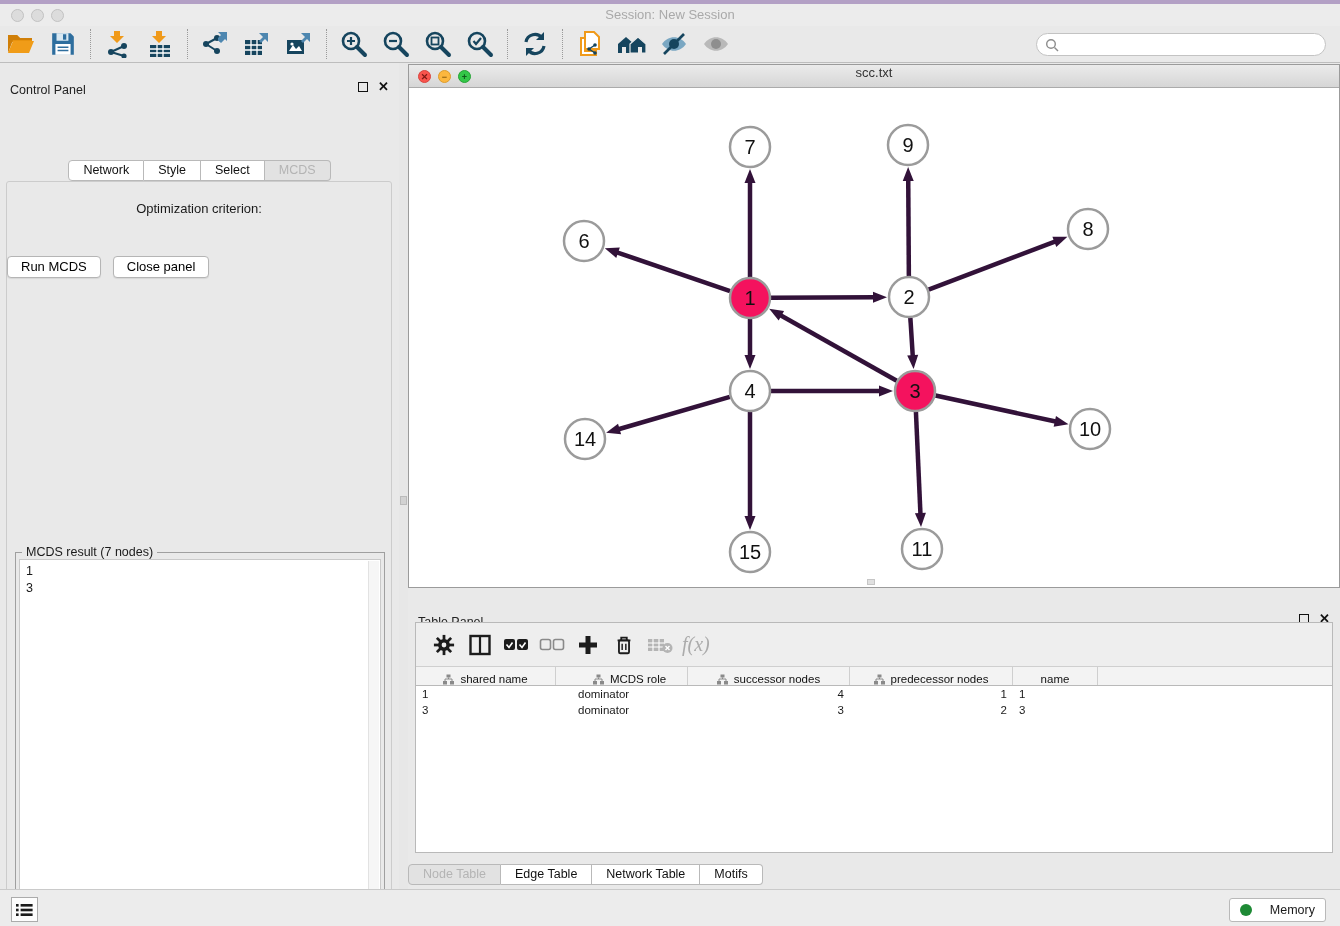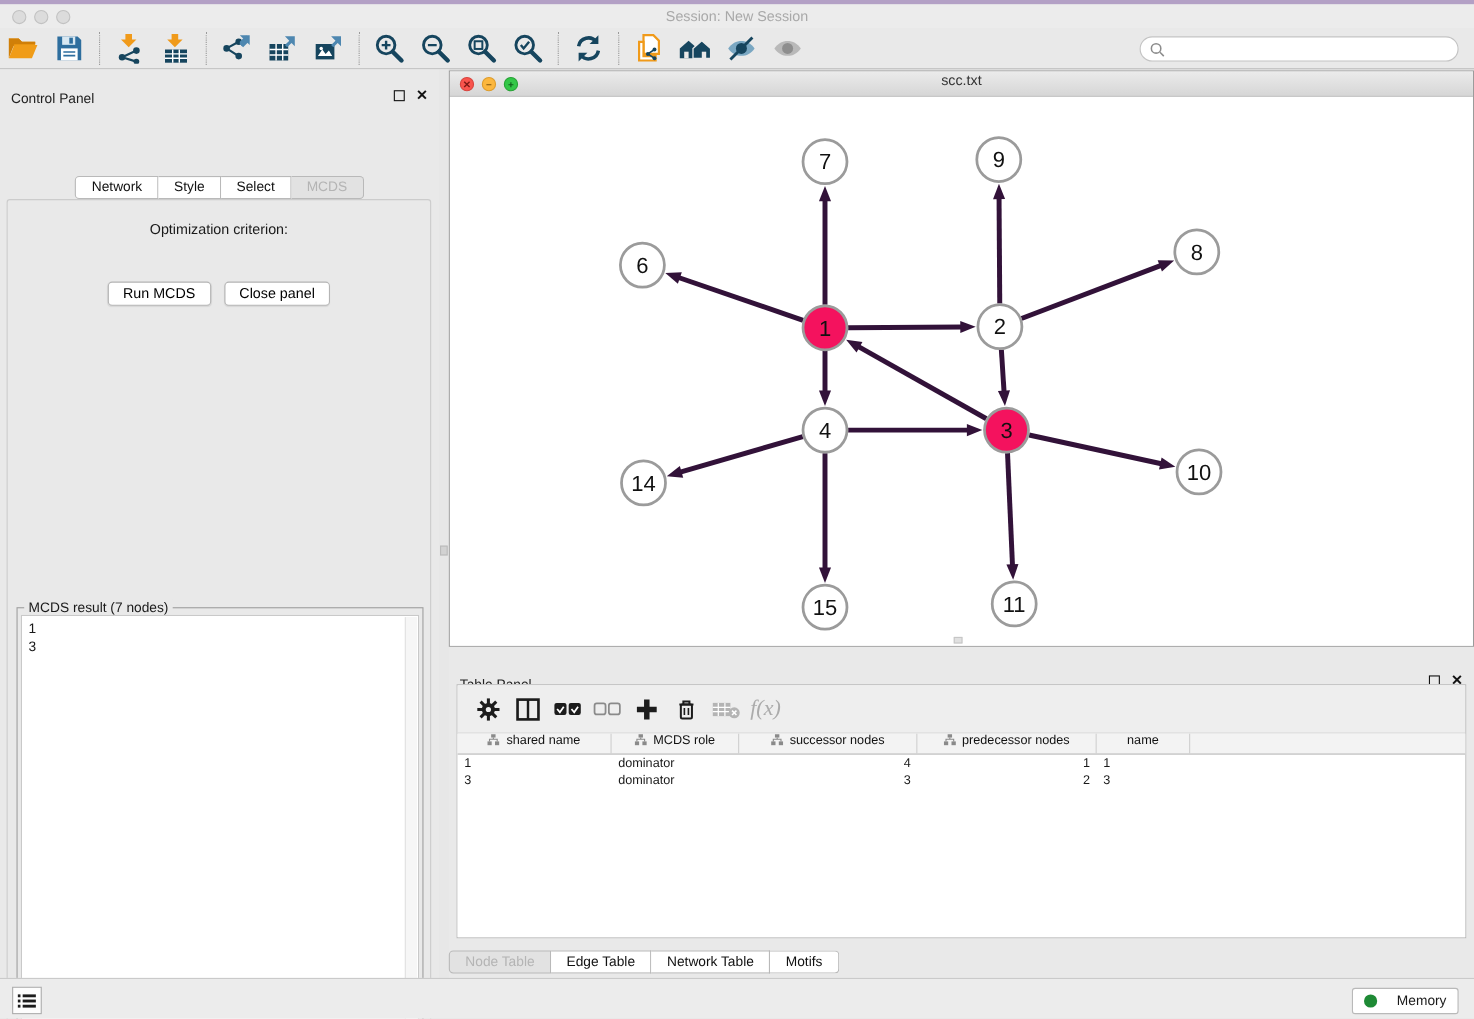--- a/index.html
+++ b/index.html
@@ -32,21 +32,21 @@
   .cp-tabs { position:absolute; left:0; top:97px; width:399px; display:flex; justify-content:center; }
   .tab { height:21px; padding:0 14px; background:#fff; border:1px solid #b9b9b9; border-left:none; font-size:12.5px; line-height:19px; color:#111; }
   .tab:first-child { border-left:1px solid #b9b9b9; border-radius:4px 0 0 4px; }
   .tab:last-child { border-radius:0 4px 4px 0; }
   .tab.active { background:#e2e2e2; color:#b4b4b4; }
 
   .cp-box { position:absolute; left:6px; top:118px; width:386px; height:757px; background:#e9e9e9; border:1px solid #cccccc; border-radius:3px; }
   .opt-label { position:absolute; left:0; width:100%; top:19px; text-align:center; font-size:13px; }
   .select-box { position:absolute; left:38px; top:40px; width:314px; height:23px; background:#fff; border:1px solid #b9b9b9; border-radius:4px; display:flex; align-items:center; padding:0 6px 0 10px; font-size:13px; }
   .select-box .sel-text { flex:1; }
-  .cp-buttons { position:absolute; left:0; width:100%; top:74px; display:flex; justify-content:center; gap:12px; }
+  .cp-buttons { position:absolute; left:0; width:100%; top:74px; display:flex; gap:12px; }
   .btn { height:22px; background:#fff; border:1px solid #b5b5b5; border-radius:4px; font-size:13px; padding:0 13px; line-height:20px; box-shadow:0 1px 1px rgba(0,0,0,0.08); }
 
   .result-box { position:absolute; left:8px; top:370px; width:370px; height:382px; border:1px solid #9f9f9f; background:#e9e9e9; }
   .result-legend { position:absolute; left:6px; top:-8px; background:#e9e9e9; padding:0 4px; font-size:12.5px; }
   .result-list { position:absolute; left:3px; top:6px; right:3px; bottom:3px; background:#fff; border:1px solid #c9c9c9; font-size:12.5px; padding:3px 0 0 6px; line-height:17px; }
   .result-scroll { position:absolute; right:1px; top:1px; bottom:1px; width:11px; background:#f6f6f6; border-left:1px solid #e2e2e2; }
 
   .v-splitter { position:absolute; left:399px; top:63px; width:9px; height:826px; background:#e7e7e7; }
   .v-splitter .handle { position:absolute; left:1px; top:433px; width:7px; height:9px; background:#d2d2d2; border:1px solid #bbb; }
 
@@ -63,24 +63,24 @@
 
   
   .table-panel { position:absolute; left:408px; top:595px; width:932px; height:293px; background:#e9e9e9; }
   .tp-box { position:absolute; left:7px; top:27px; width:918px; height:231px; background:#fff; border:1px solid #b9b9b9; }
   .tp-toolbar { position:absolute; left:0; top:0; width:100%; height:44px; background:#eeeeee; border-bottom:1px solid #cfcfcf; display:flex; align-items:center; padding-left:10px; }
   .tp-icon { width:36px; height:34px; display:flex; align-items:center; justify-content:center; }
   .fx-label { font-family:"Liberation Serif", serif; font-style:italic; font-size:20px; color:#ababab; margin-left:4px; }
 
   .grid { position:absolute; left:0; top:44px; width:100%; bottom:0; background:#fff; font-size:11.5px; }
   .grid-header { display:flex; height:19px; background:#f3f3f3; border-bottom:1px solid #b9b9b9; }
-  .gh-cell { display:flex; align-items:flex-start; gap:6px; justify-content:center; border-right:1px solid #cfcfcf; font-size:11.5px; color:#111; }
+  .gh-cell { display:flex; align-items:flex-end; gap:6px; justify-content:center; border-right:1px solid #cfcfcf; font-size:11.5px; color:#111; }
   .grid-row { display:flex; height:16px; align-items:center; }
   .gr-cell { padding:0 6px; overflow:hidden; white-space:nowrap; }
-  .c0{width:140px;} .c1{width:116px;} .c2{width:162px;} .c3{width:163px;} .c4{width:85px;}
+  .c0{width:140px;} .c1{width:116px;margin-left:16px;} .c2{width:162px;} .c3{width:163px;} .c4{width:85px;}
   .num { text-align:right; }
 
   .tp-tabs { position:absolute; left:0; bottom:3px; width:100%; display:flex; }
 
   
   .statusbar { position:absolute; left:0; top:889px; width:1340px; height:37px; background:#ececec; border-top:1px solid #cacaca; }
   .status-left-btn { position:absolute; left:11px; top:7px; width:27px; height:25px; background:#fdfdfd; border:1px solid #ababab; display:flex; align-items:center; justify-content:center; }
   .memory-btn { position:absolute; right:14px; top:8px; height:24px; background:#fff; border:1px solid #b9b9b9; border-radius:3px; display:flex; align-items:center; gap:18px; padding:0 10px; font-size:12.5px; }
   .mem-dot { width:12px; height:12px; border-radius:50%; background:#1e8a35; }
 </style>

